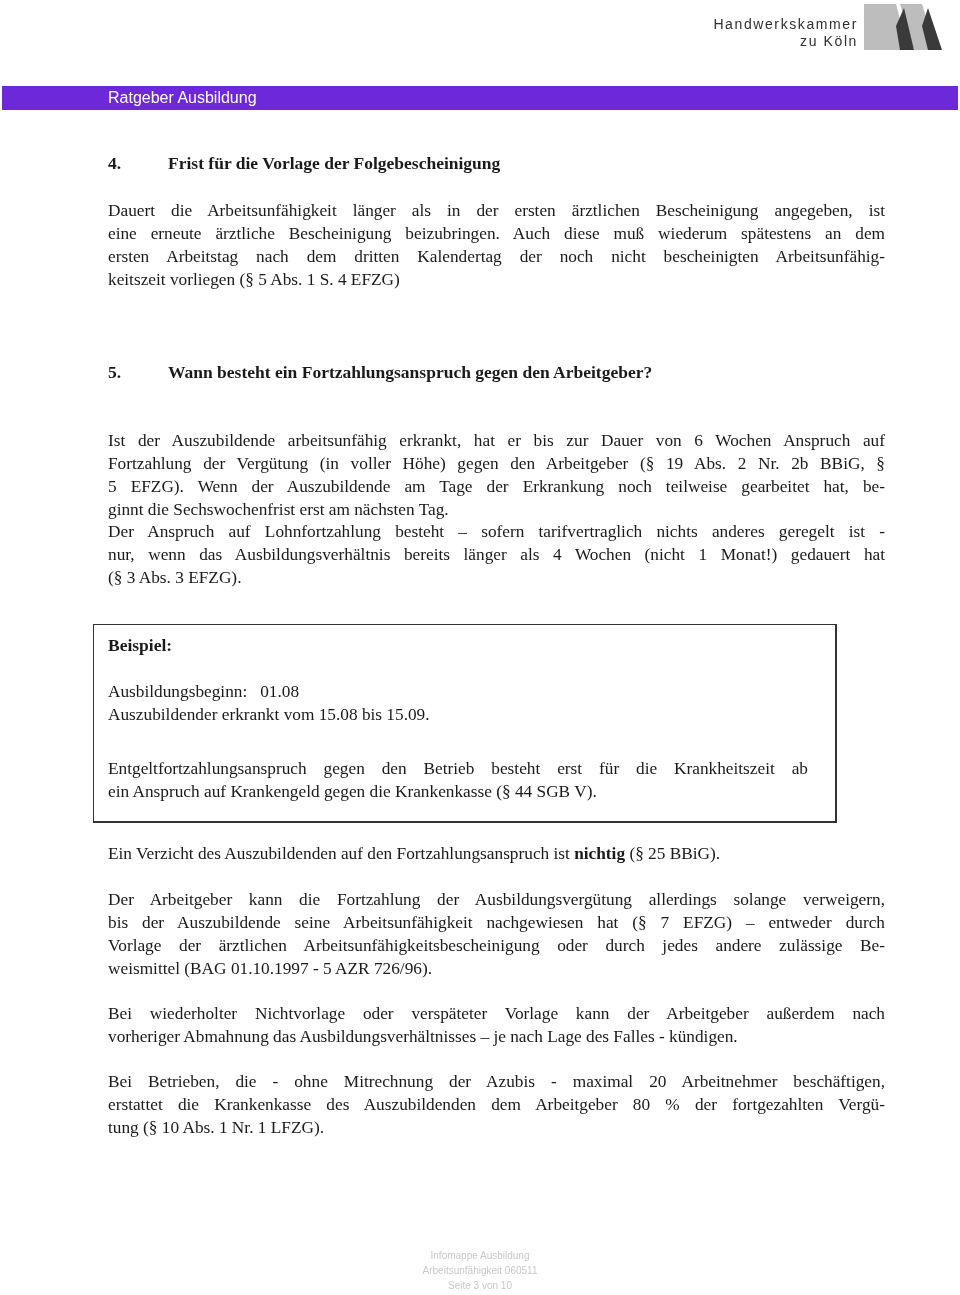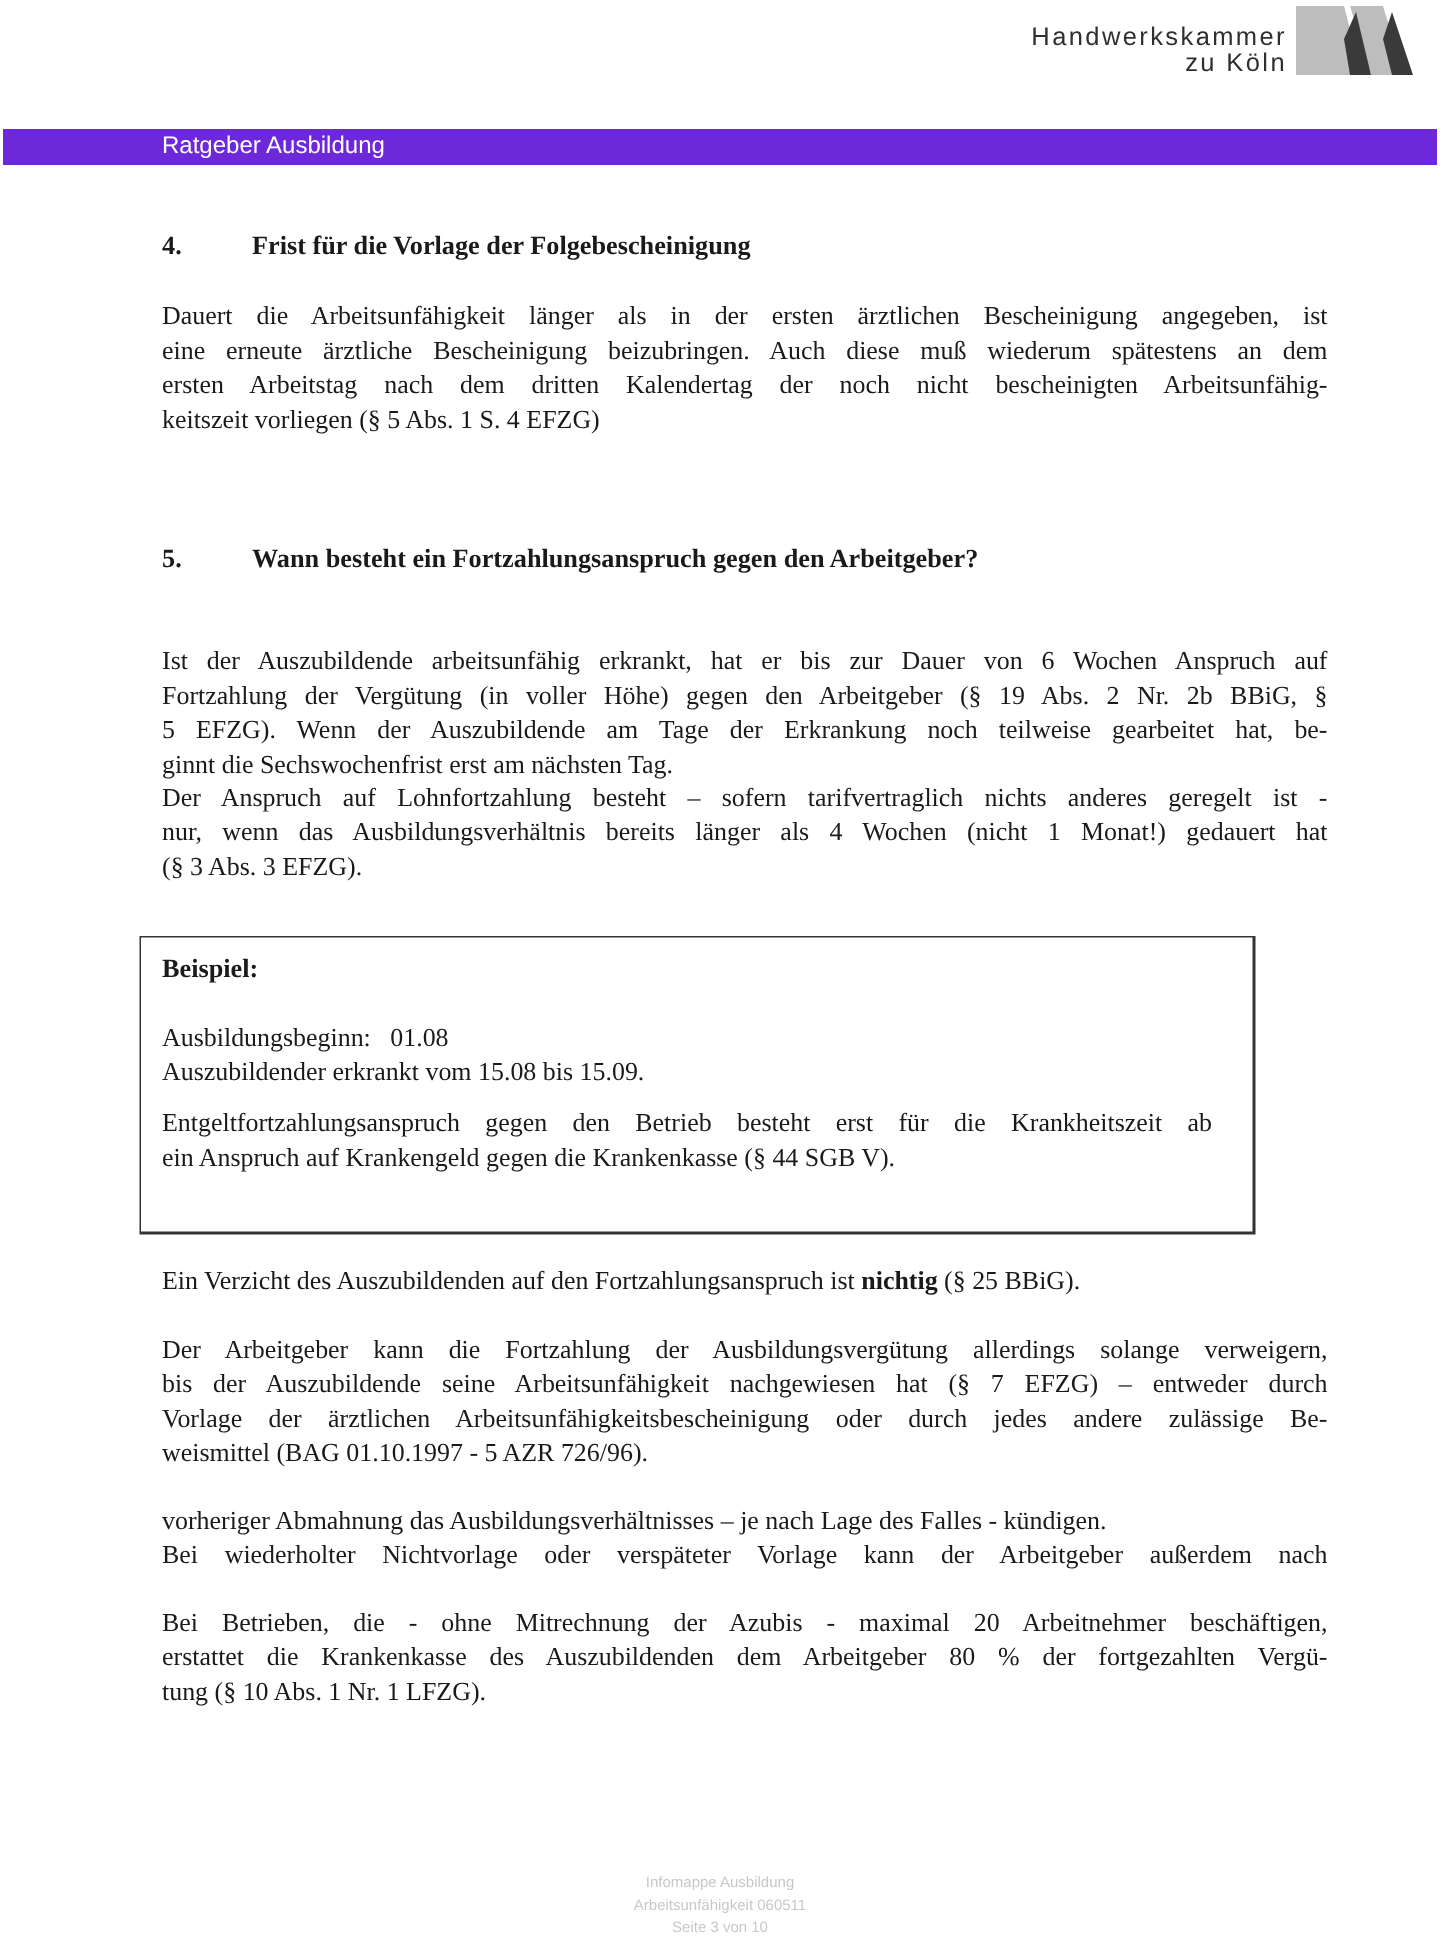--- a/index.html
+++ b/index.html
@@ -3,21 +3,21 @@
 <meta charset="utf-8">
 <style>
   html, body { margin: 0; padding: 0; background: #ffffff; }
   body {
     width: 960px; height: 1295px; position: relative; overflow: hidden;
     font-family: "Liberation Serif", "DejaVu Serif", serif; color: #1a1a1a;
   }
   .logo { position: absolute; left: 688px; top: 2px; width: 270px; height: 48px; }
   .logo-text {
     position: absolute; right: 100px; top: 14px; text-align: right;
-    font-family: "Liberation Sans", "DejaVu Sans", sans-serif; font-size: 17px;
+    font-family: "Liberation Sans", "DejaVu Sans", sans-serif; font-size: 14px;
     letter-spacing: 1.6px; line-height: 17px; color: #2f2f2f;
   }
   .logo-mark { position: absolute; right: 2px; top: 2px; width: 92px; height: 46px; }
   .header-bar {
     position: absolute; left: 2px; top: 86px; width: 956px; height: 24px;
     background: #6d28d9;
   }
   .header-bar span {
     position: absolute; left: 106px; top: 3px; font-family: "Liberation Sans", "DejaVu Sans", sans-serif;
     font-size: 16px; color: #ffffff;
@@ -90,38 +90,38 @@
   <span class="line">nur, wenn das Ausbildungsverhältnis bereits länger als 4 Wochen (nicht 1 Monat!) gedauert hat</span>
   <span class="line last">(§ 3 Abs. 3 EFZG).</span>
 </div>
 
 <div class="box">
   <div class="bhead">Beispiel:</div>
   <div class="para" style="top:55px;">
     <span class="line last" style="white-space:pre;">Ausbildungsbeginn:   01.08</span>
     <span class="line last">Auszubildender erkrankt vom 15.08 bis 15.09.</span>
   </div>
-  <div class="para" style="top:112px;">
+  <div class="para" style="top:132px;">
     <span class="line">Entgeltfortzahlungsanspruch gegen den Betrieb besteht erst für die Krankheitszeit ab</span>
     <span class="line last">ein Anspruch auf Krankengeld gegen die Krankenkasse (§ 44 SGB V).</span>
   </div>
 </div>
 
 <div class="para" style="top:842px;">
   <span class="line last"><span>Ein Verzicht des Auszubildenden auf den Fortzahlungsanspruch ist </span><b>nichtig</b><span> (§ 25 BBiG).</span></span>
 </div>
 <div class="para" style="top:888px;">
   <span class="line">Der Arbeitgeber kann die Fortzahlung der Ausbildungsvergütung allerdings solange verweigern,</span>
   <span class="line">bis der Auszubildende seine Arbeitsunfähigkeit nachgewiesen hat (§ 7 EFZG) – entweder durch</span>
   <span class="line">Vorlage der ärztlichen Arbeitsunfähigkeitsbescheinigung oder durch jedes andere zulässige Be-</span>
   <span class="line last">weismittel (BAG 01.10.1997 - 5 AZR 726/96).</span>
 </div>
 <div class="para" style="top:1002px;">
+  <span class="line">Bei wiederholter Nichtvorlage oder verspäteter Vorlage kann der Arbeitgeber außerdem nach</span>
   <span class="line last">vorheriger Abmahnung das Ausbildungsverhältnisses – je nach Lage des Falles - kündigen.</span>
-  <span class="line">Bei wiederholter Nichtvorlage oder verspäteter Vorlage kann der Arbeitgeber außerdem nach</span>
 </div>
 <div class="para" style="top:1070px;">
   <span class="line">Bei Betrieben, die - ohne Mitrechnung der Azubis - maximal 20 Arbeitnehmer beschäftigen,</span>
   <span class="line">erstattet die Krankenkasse des Auszubildenden dem Arbeitgeber 80 % der fortgezahlten Vergü-</span>
   <span class="line last">tung (§ 10 Abs. 1 Nr. 1 LFZG).</span>
 </div>
 
 <div class="footer">
   <div>Infomappe Ausbildung</div>
   <div>Arbeitsunfähigkeit 060511</div>

